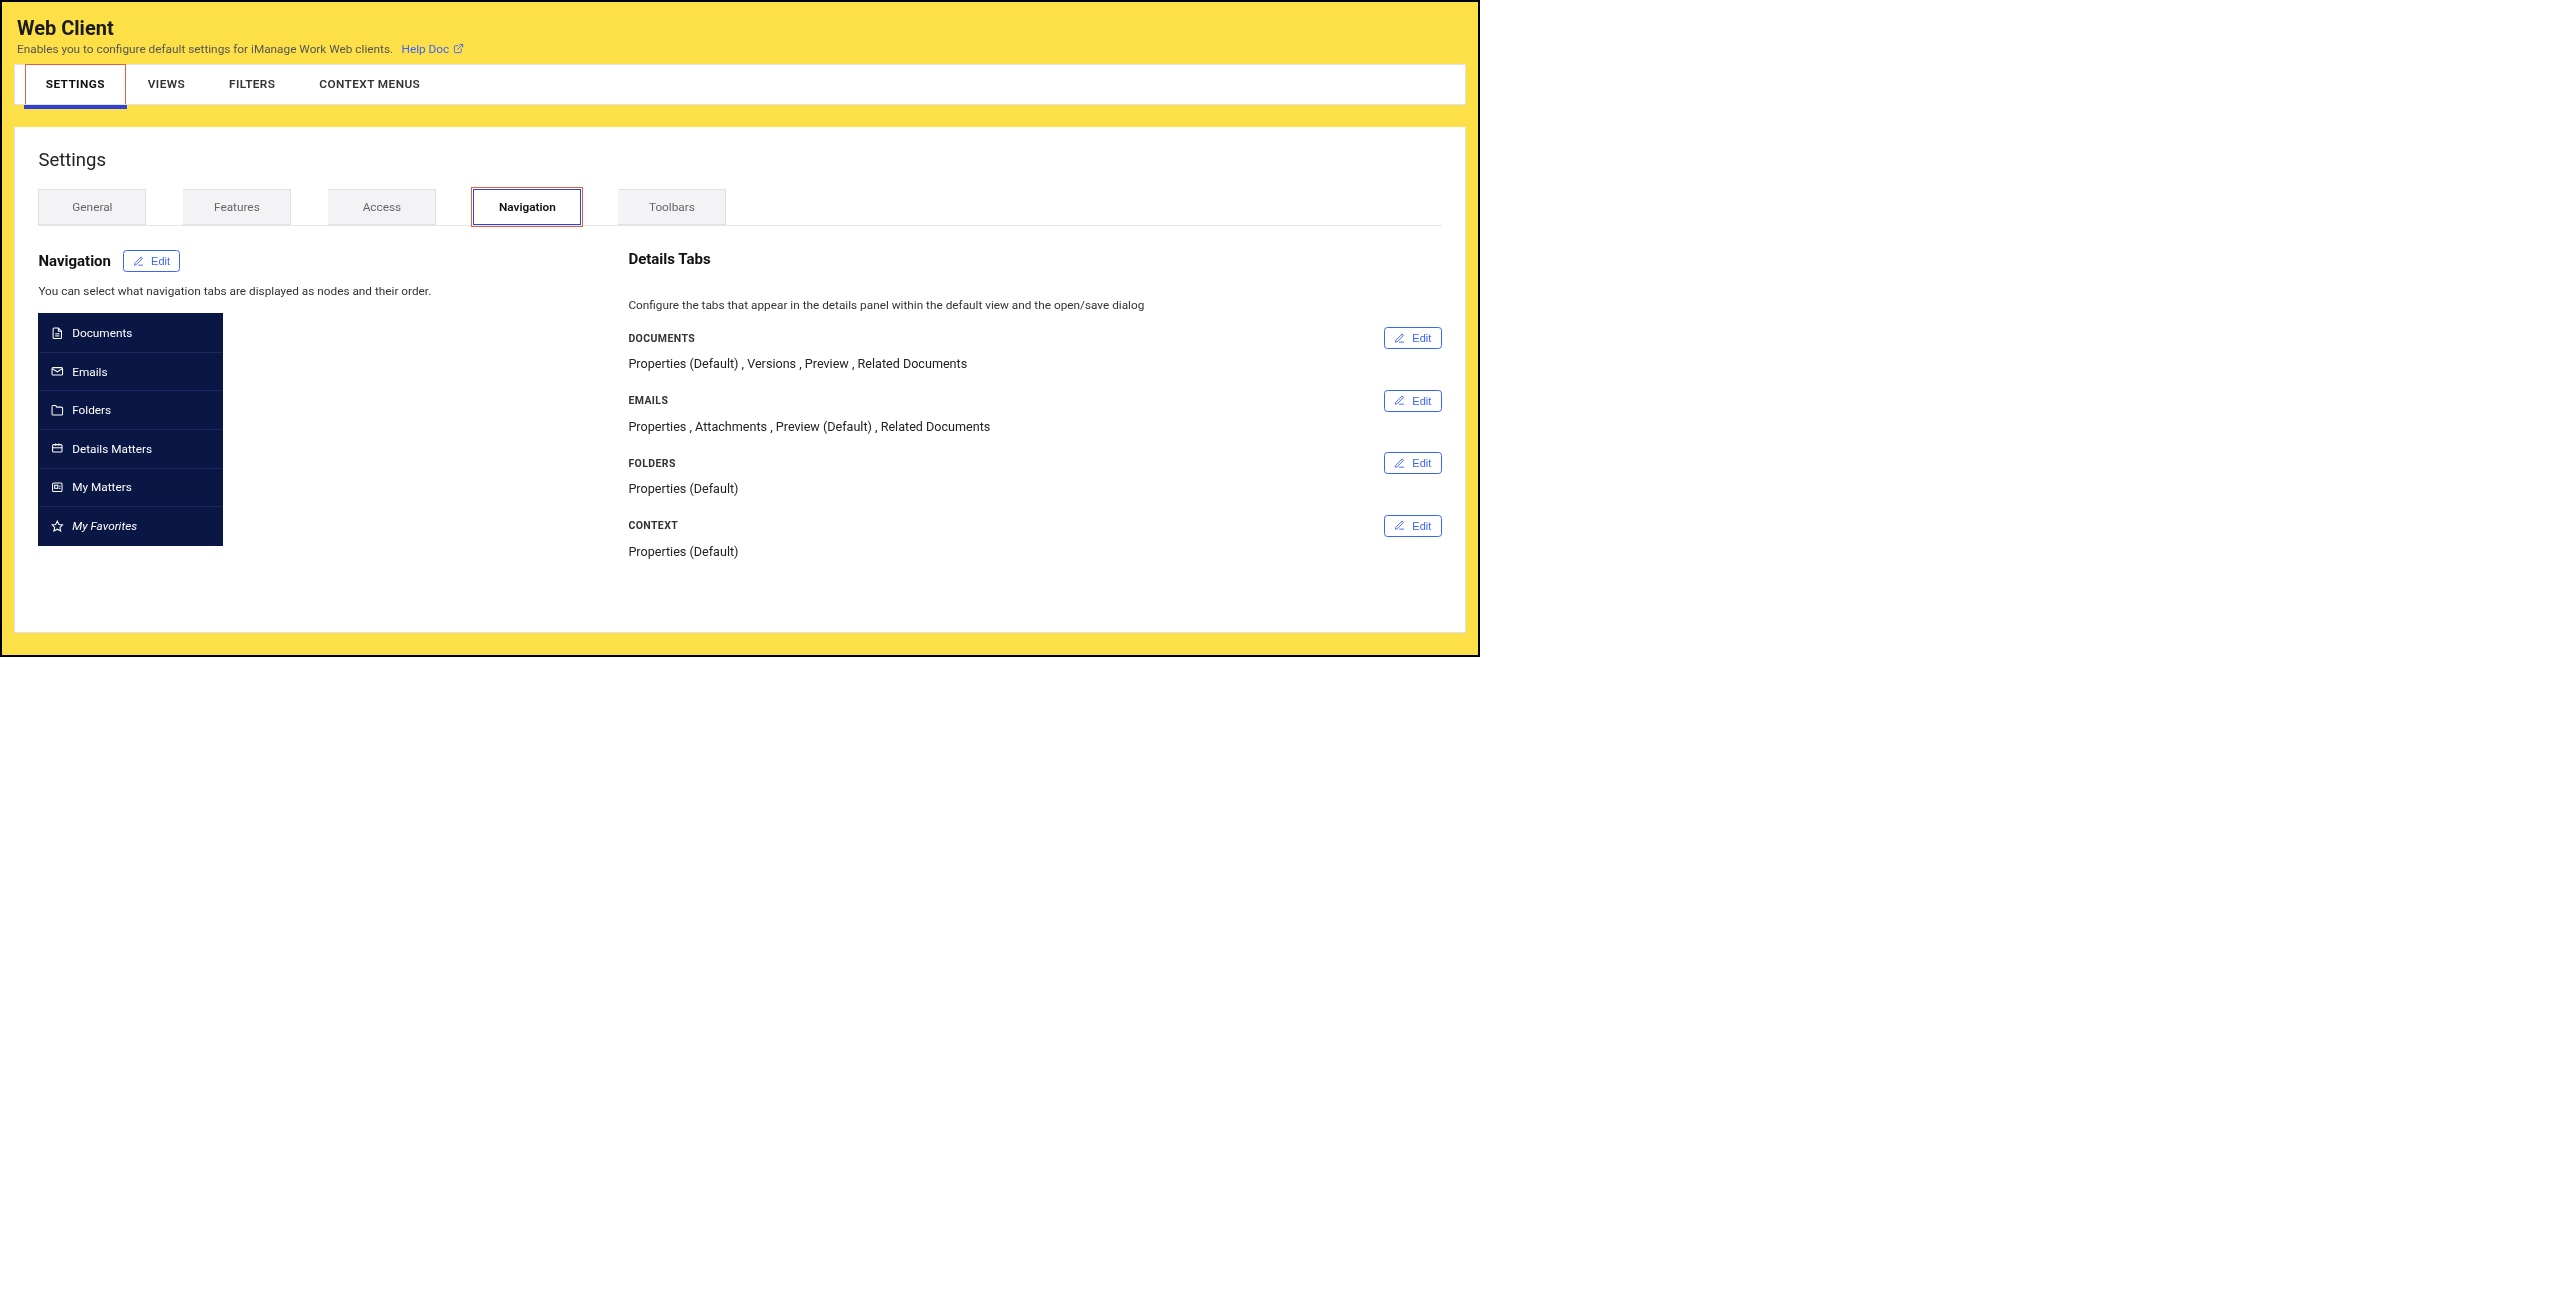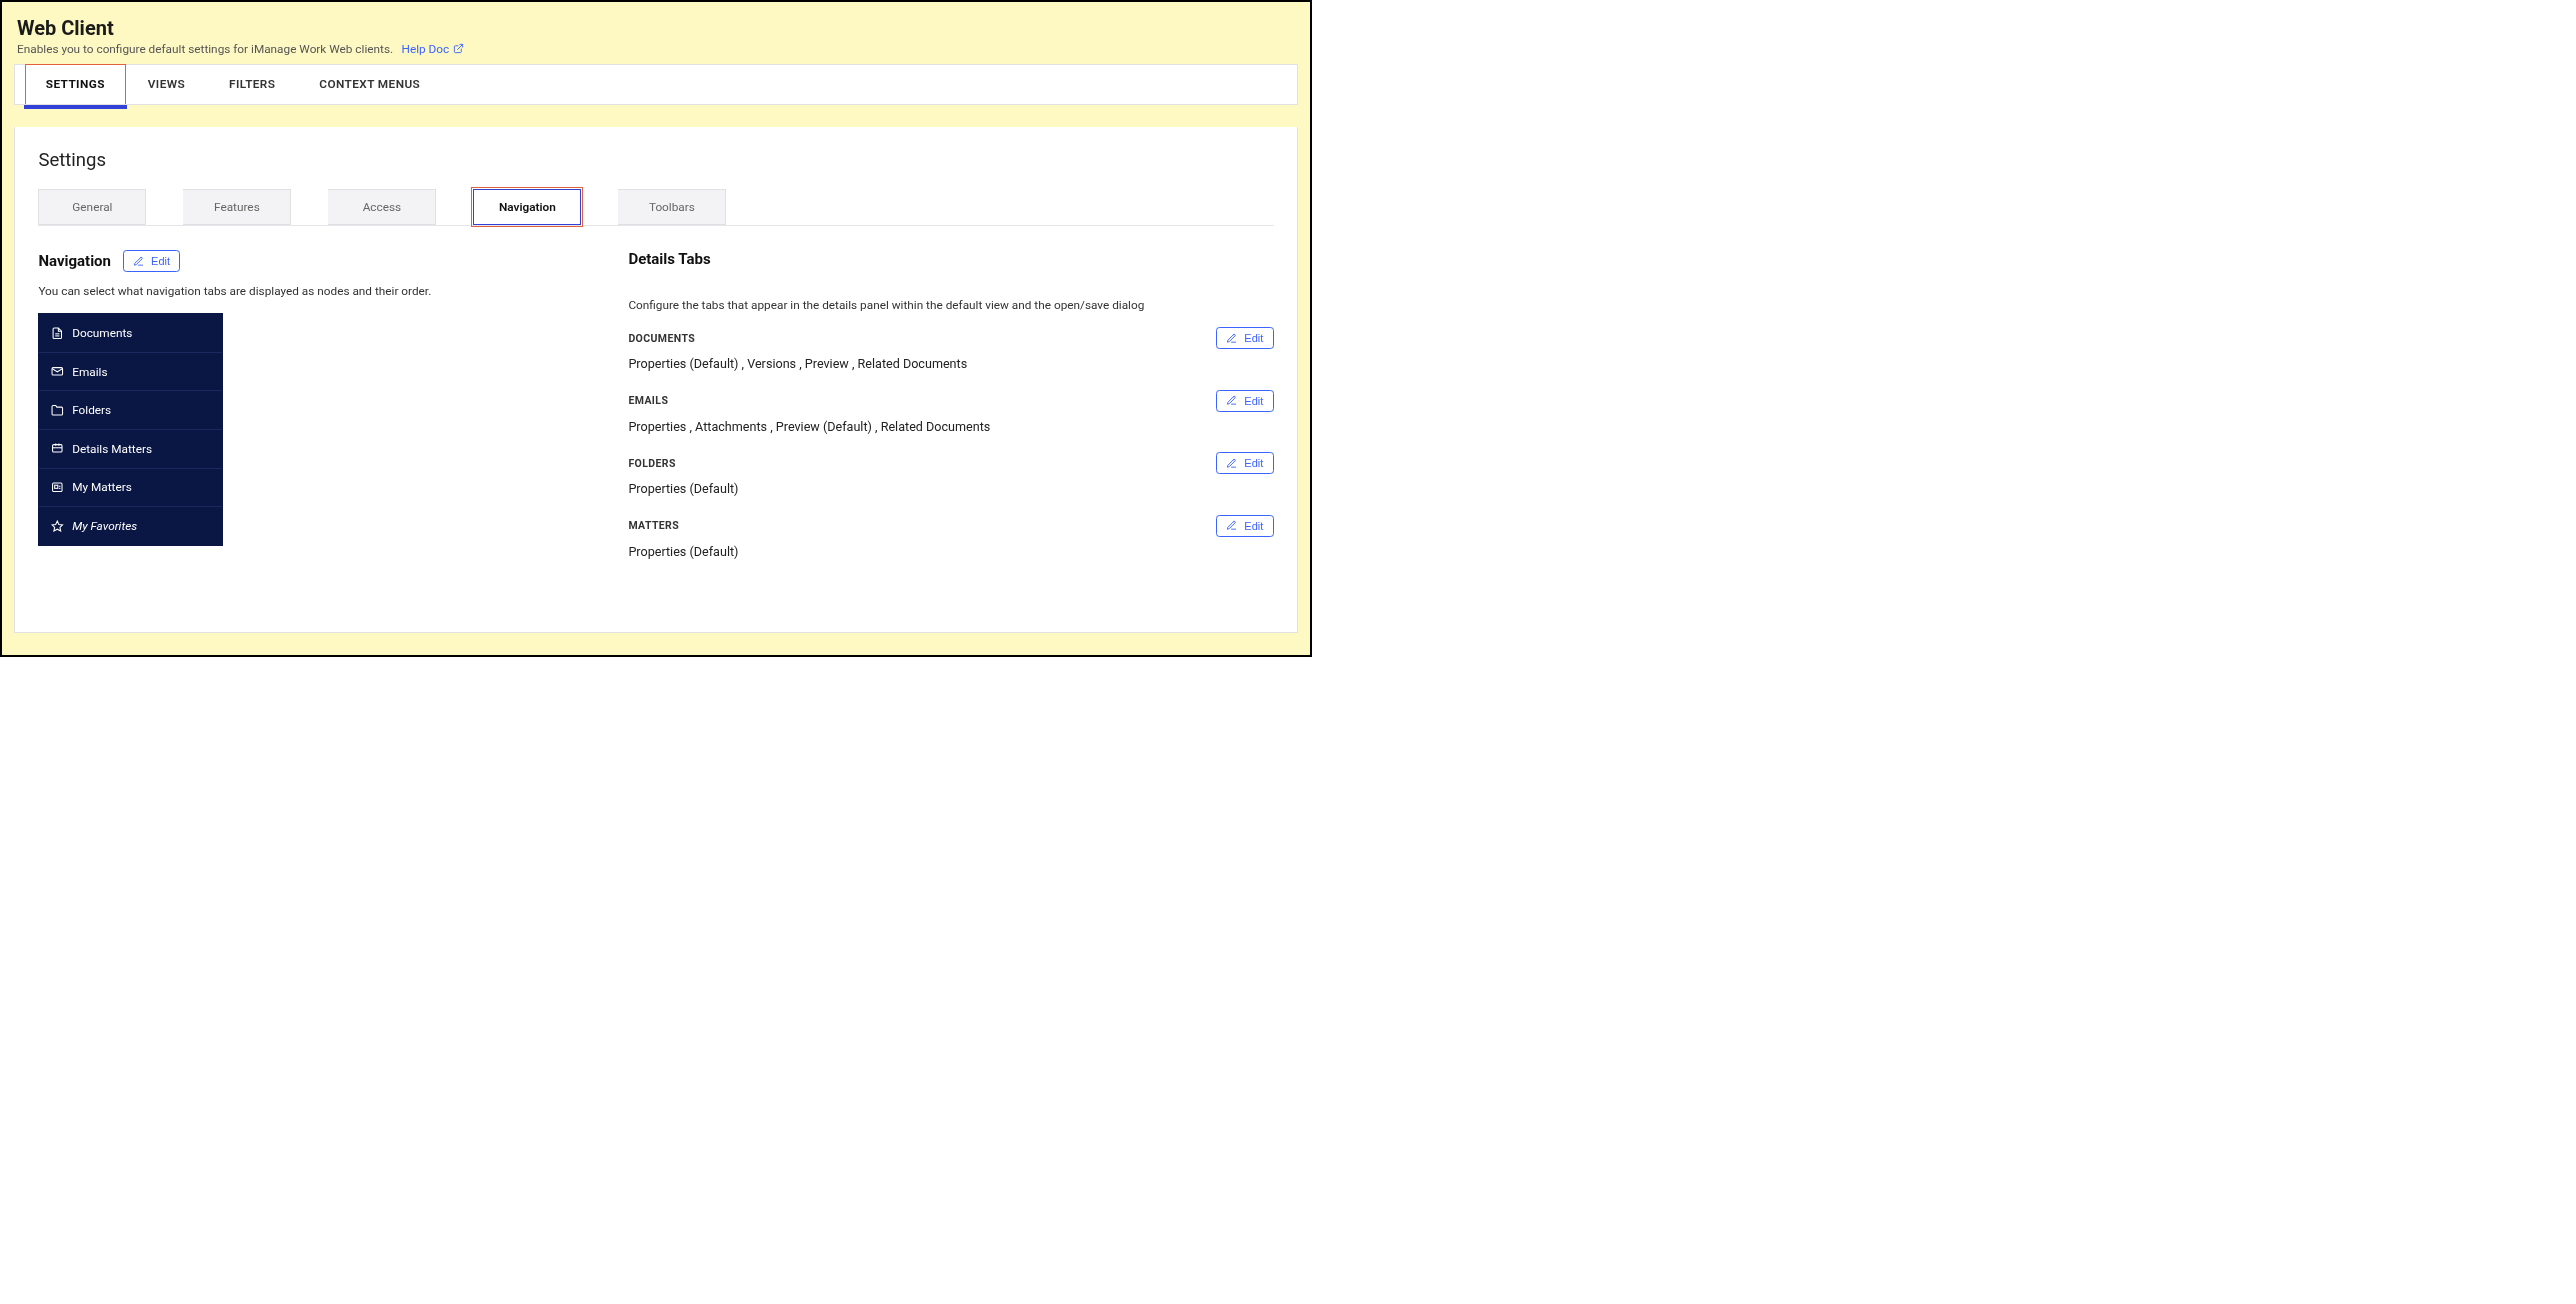--- a/index.html
+++ b/index.html
@@ -3,23 +3,23 @@
 <meta charset="utf-8">
 <style>
   * { box-sizing: border-box; margin: 0; padding: 0; }
   html, body {
     font-family: -apple-system, BlinkMacSystemFont, "Segoe UI", Roboto, Helvetica, Arial, sans-serif;
     background: #fff;
     color: #222;
   }
   .outer {
     border: 2.5px solid #000;
-    width: 1312px;
+    width: 1480px;
     height: 657px;
-    background: #fef9c3;
+    background: #fde047;
     position: relative;
     overflow: hidden;
   }
   .header {
     padding: 13.5px 15px 8.4px 15px;
   }
   .page-title {
     font-size: 20px;
     font-weight: 700;
     color: #1b1b1b;
@@ -352,21 +352,21 @@
                   <path d="M16.5 3.5a2.121 2.121 0 0 1 3 3L7 19l-4 1 1-4L16.5 3.5z"></path>
                 </svg>
               <span>Edit</span>
             </button>
           </div>
           <div class="detail-content">Properties (Default)</div>
         </div>
 
         <div class="detail-block">
           <div class="detail-head">
-            <span class="detail-label">MATTERS</span>
+            <span class="detail-label">CONTEXT</span>
             <button class="edit-btn">
               <svg width="11" height="11" viewBox="0 0 24 24" fill="none" stroke="#3b63ff" stroke-width="2" stroke-linecap="round" stroke-linejoin="round">
                   <path d="M12 20h9"></path>
                   <path d="M16.5 3.5a2.121 2.121 0 0 1 3 3L7 19l-4 1 1-4L16.5 3.5z"></path>
                 </svg>
               <span>Edit</span>
             </button>
           </div>
           <div class="detail-content">Properties (Default)</div>
         </div>

